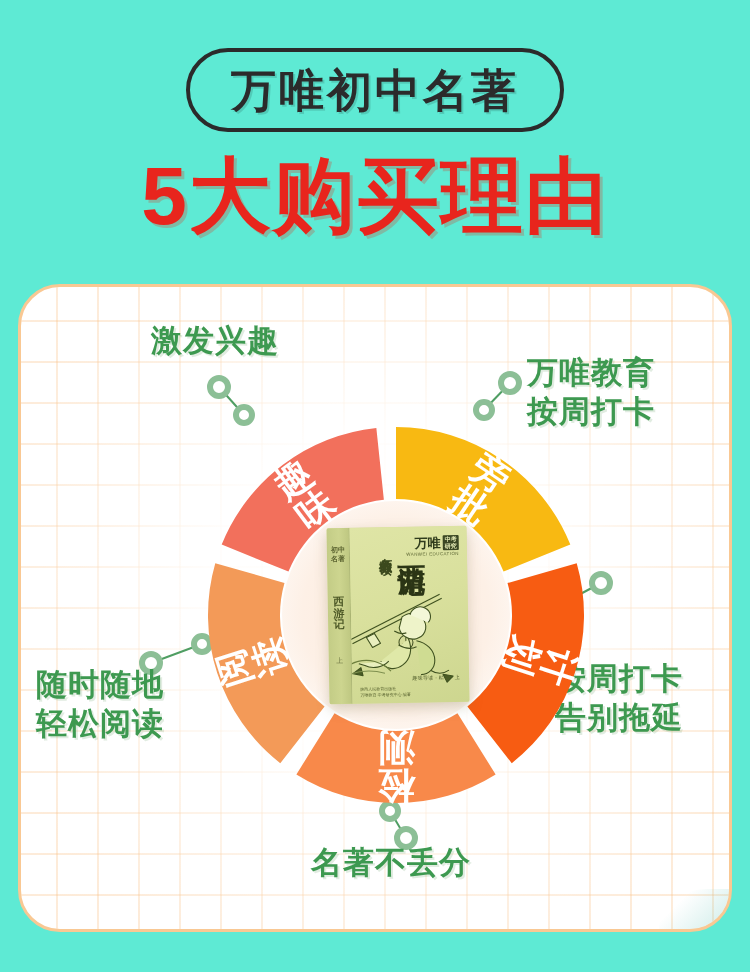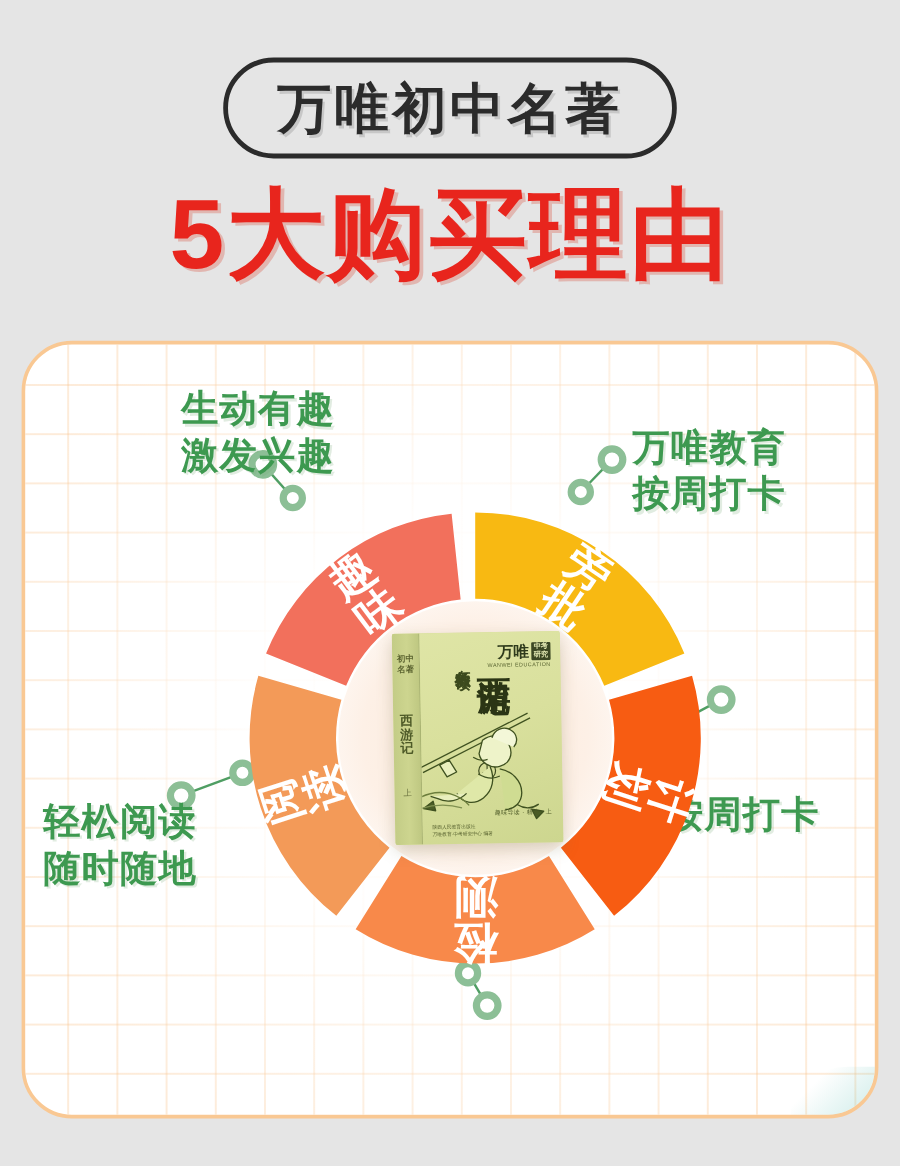--- a/index.html
+++ b/index.html
@@ -12,21 +12,21 @@
     overflow: hidden;
     background: #fce8c9;
     font-family: "Liberation Sans", "DejaVu Sans", sans-serif;
     position: relative;
   }
 
   
   #page {
     position: absolute;
     inset: 0;
-    background: #e5e5e5;
+    background: #5eead4;
     overflow: hidden;
   }
 
   
   #header {
     position: absolute;
     top: 0;
     left: 0;
     width: 750px;
     height: 272px;
@@ -353,39 +353,40 @@
         <circle cx="535" cy="320" r="8"></circle>
         <circle cx="580" cy="296" r="9"></circle>
         <circle cx="369" cy="524" r="8"></circle>
         <circle cx="385" cy="551" r="9"></circle>
         <circle cx="181" cy="357" r="8"></circle>
         <circle cx="130" cy="376" r="9"></circle>
       </g>
     </svg>
 
     <div class="callout" style="left:130px; top:34px;">
-      <div>生动有趣</div>
       <div>激发兴趣</div>
     </div>
 
     <div class="callout" style="left:506px; top:66px;">
       <div>万唯教育</div>
       <div>按周打卡</div>
     </div>
 
     <div class="callout" style="left:534px; top:372px;">
       <div>按周打卡</div>
+      <div>告别拖延</div>
     </div>
 
     <div class="callout" style="left:290px; top:556px; text-align:center;">
+      <div>名著不丢分</div>
     </div>
 
     <div class="callout" style="left:15px; top:378px;">
+      <div>随时随地</div>
       <div>轻松阅读</div>
-      <div>随时随地</div>
     </div>
 
     <div id="wheel">
       <svg width="380" height="380" viewBox="0 0 380 380">
         <g id="wheel-segments">
             <path d="M 190,2 A 188,188 0 0 1 364.310564658556,119.57396043780854
                L 297.55332712974734,146.5456351637542 A 116,116 0 0 0 190,74 Z" fill="#f8b912"></path>
             <path d="M 370.71719883640395,138.18017710640416 A 188,188 0 0 1 305.74435736122376,338.14602167806373
                L 261.41673113777637,281.4092474183798 A 116,116 0 0 0 301.506356728845,158.0260667252281 Z" fill="#f75c12"></path>
             <path d="M 289.62482167584255,349.4330420774081 A 188,188 0 0 1 90.3751783241575,349.4330420774081

